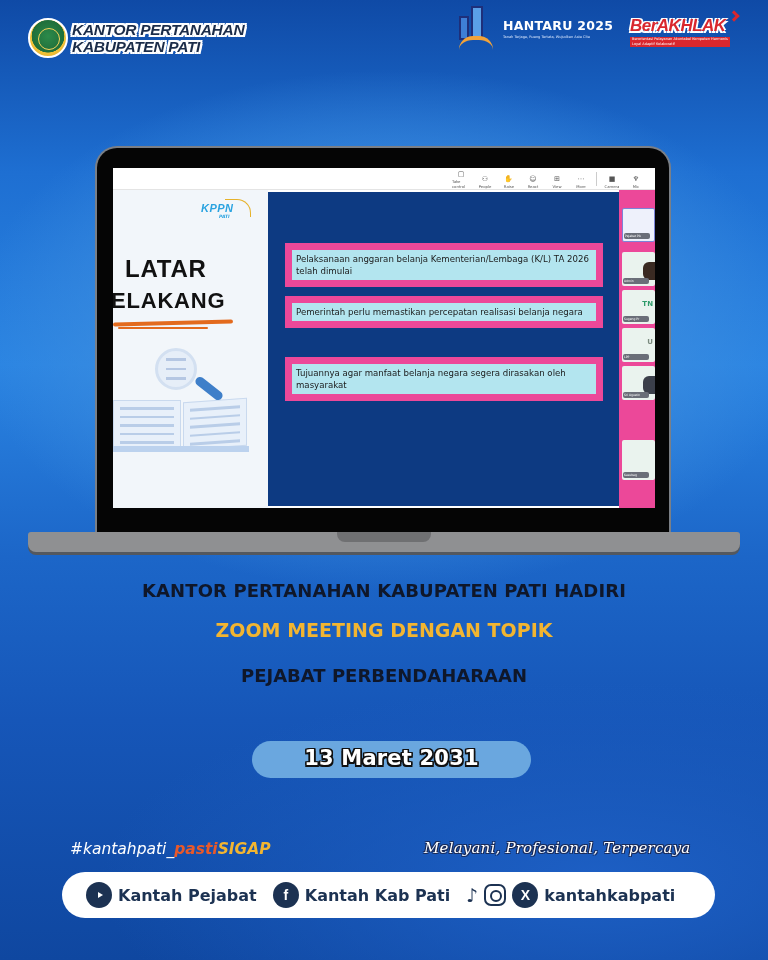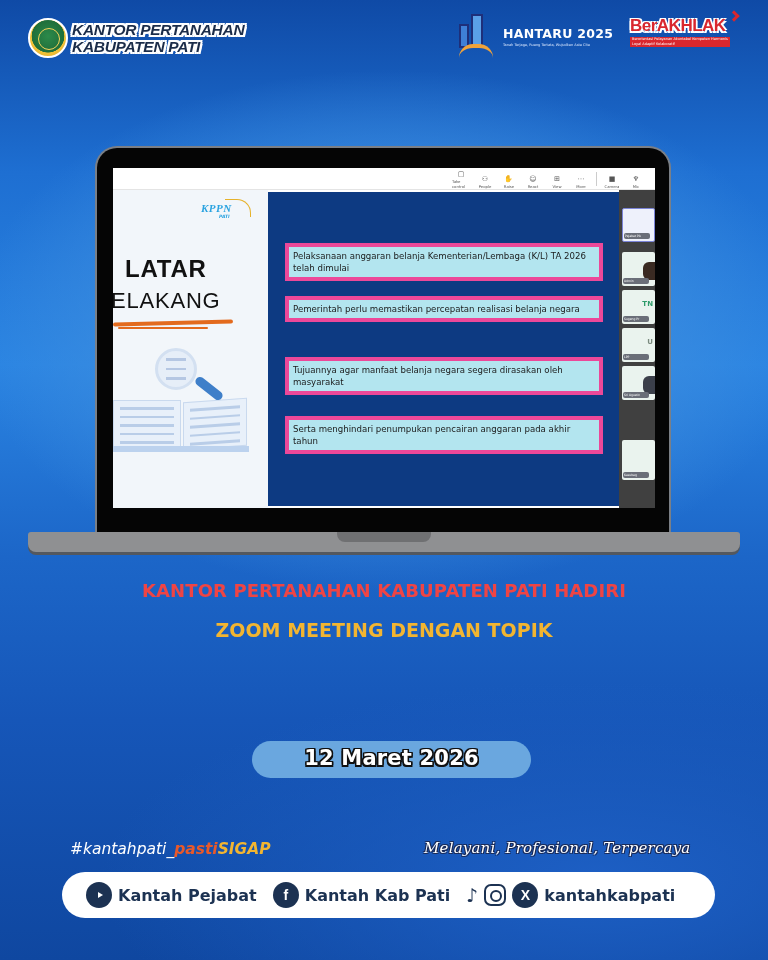--- a/index.html
+++ b/index.html
@@ -14,76 +14,76 @@
   }
   .abs { position: absolute; }
 
   
   .logo-left { left: 28px; top: 18px; display: flex; align-items: center; gap: 4px; }
   .globe { width: 40px; height: 40px; border-radius: 50%; background: radial-gradient(circle at 50% 45%, #2c8a4a 0%, #1f6e3a 60%, #f0c23a 62%, #e0a21c 100%); border: 2px solid #fff; position: relative; }
   .globe::after { content: ""; position: absolute; left: 8px; top: 8px; width: 20px; height: 20px; border: 1.5px solid #f3d35a; border-radius: 50%; }
   .logo-text { font-family: "Liberation Sans", sans-serif; font-weight: 700; font-size: 15.5px; line-height: 17px; color: #1c2d4a; letter-spacing: -0.3px;
     text-shadow: -2px -2px 0 #fff, 2px -2px 0 #fff, -2px 2px 0 #fff, 2px 2px 0 #fff, 0 2px 0 #fff, 0 -2px 0 #fff, 2px 0 0 #fff, -2px 0 0 #fff; font-style: italic; }
 
-  .hantaru { left: 455px; top: 12px; display: flex; align-items: center; gap: 8px; }
+  .hantaru { left: 455px; top: 4px; display: flex; align-items: center; gap: 8px; }
   .hantaru-icon { width: 40px; height: 48px; position: relative; }
   .hantaru-icon .b1 { position: absolute; left: 4px; top: 12px; width: 10px; height: 24px; border: 2px solid #1e2f7a; background: #3e7fd6; }
   .hantaru-icon .b2 { position: absolute; left: 16px; top: 2px; width: 12px; height: 34px; border: 2px solid #1e2f7a; background: #5aa0e8; }
   .hantaru-icon .arc { position: absolute; left: 4px; top: 32px; width: 34px; height: 14px; border-top: 4px solid #f1a33a; border-radius: 20px 20px 0 0; }
   .hantaru-title { font-family: "DejaVu Sans", sans-serif; font-weight: 700; font-size: 12.5px; color: #fff; letter-spacing: 0.3px; }
   .hantaru-sub { font-size: 3.5px; color: #dbe8ff; margin-top: 2px; }
 
   .berakhlak { left: 630px; top: 16px; }
   .berakhlak-title { font-family: "Liberation Sans", sans-serif; font-weight: 700; font-size: 17px; color: #d9272e; letter-spacing: -0.5px;
-    text-shadow: -1.5px -1.5px 0 #fff, 1.5px -1.5px 0 #fff, -1.5px 1.5px 0 #fff, 1.5px 1.5px 0 #fff; }
+    text-shadow: -1.5px -1.5px 0 #fff, 1.5px -1.5px 0 #fff, -1.5px 1.5px 0 #fff, 1.5px 1.5px 0 #fff; font-style: italic; }
   .berakhlak-sub { font-size: 3.5px; color: #fff; background: #d9272e; width: 100px; margin-top: 1px; line-height: 5px; padding: 0 2px; }
   .berakhlak-chev { position: absolute; left: 100px; top: -4px; width: 8px; height: 8px; border-top: 3px solid #d9272e; border-right: 3px solid #d9272e; transform: rotate(45deg); }
 
   
   .laptop-bezel { left: 95px; top: 146px; width: 576px; height: 388px; background: #050505; border-radius: 22px 22px 0 0; border: 2px solid #7a7f86; border-bottom: none; }
   .screen { left: 113px; top: 168px; width: 542px; height: 340px; background: #fff; overflow: hidden; }
   .laptop-base { left: 28px; top: 532px; width: 712px; height: 20px; background: #8f9092; border-radius: 3px 3px 8px 8px; box-shadow: 0 3px 0 #54585e; }
   .laptop-notch { left: 337px; top: 532px; width: 94px; height: 10px; background: #6f7072; border-radius: 0 0 8px 8px; }
 
   
   .toolbar { position: absolute; left: 0; top: 0; width: 542px; height: 22px; background: #fff; display: flex; justify-content: flex-end; align-items: flex-end; padding-right: 10px; gap: 6px; border-bottom: 1px solid #e4e4e4; }
   .tb-item { display: flex; flex-direction: column; align-items: center; font-size: 3.8px; color: #555; width: 18px; }
   .tb-glyph { font-size: 7px; color: #555; line-height: 9px; }
   .tb-sep { width: 1px; height: 14px; background: #ccc; margin-bottom: 3px; }
 
   .slide { position: absolute; left: 0; top: 22px; width: 502px; height: 318px; }
   .slide-left { position: absolute; left: 0; top: 0; width: 155px; height: 318px; background: #f2f6fa; }
   .slide-right { position: absolute; left: 155px; top: 2px; width: 351px; height: 314px; background: #0d3a82; }
-  .kppn { position: absolute; left: 88px; top: 12px; font-family: Liberation Serif, serif; font-weight: 700; font-style: italic; font-size: 11px; color: #2aa3e0; letter-spacing: 0.5px; }
+  .kppn { position: absolute; left: 88px; top: 12px; font-family: Liberation Sans, sans-serif; font-weight: 700; font-style: italic; font-size: 11px; color: #2aa3e0; letter-spacing: 0.5px; }
   .kppn-sub { position: absolute; left: 106px; top: 24px; font-size: 4.5px; font-weight: 700; font-style: italic; color: #2aa3e0; }
   .kppn-arc { position: absolute; left: 112px; top: 9px; width: 26px; height: 18px; border: 1.5px solid #e6b22a; border-left: none; border-bottom: none; border-radius: 0 14px 0 0; }
   .latar { position: absolute; left: 12px; top: 65px; font-family: "Liberation Sans", sans-serif; font-weight: 700; font-size: 24px; color: #111; letter-spacing: 0.8px; }
-  .belakang { position: absolute; left: -2px; top: 98px; font-family: "Liberation Sans", sans-serif; font-weight: 400; font-size: 22px; color: #111; letter-spacing: 0.8px; }
+  .belakang { position: absolute; left: -2px; top: 98px; font-family: "Liberation Sans", sans-serif; font-weight: 700; font-size: 22px; color: #111; letter-spacing: 0.8px; }
   .underline { position: absolute; left: 0; top: 131px; width: 120px; height: 4px; background: #e36a1d; border-radius: 3px; transform: rotate(-1.5deg); }
   .underline2 { position: absolute; left: 5px; top: 137px; width: 90px; height: 2px; background: #e36a1d; border-radius: 2px; }
   .book { position: absolute; left: 0; top: 200px; width: 140px; height: 62px; }
   .page-l { position: absolute; left: 0; top: 10px; width: 68px; height: 48px; background: #e8f0fa; border: 1px solid #c9d9ee; }
   .page-r { position: absolute; left: 70px; top: 10px; width: 64px; height: 48px; background: #e8f0fa; border: 1px solid #c9d9ee; transform: skewY(-4deg); }
   .page-l i, .page-r i { display: block; height: 2.5px; background: #b9cde8; margin: 6px 6px 0 6px; }
   .book-base { position: absolute; left: 0; top: 56px; width: 136px; height: 6px; background: #bcd2ee; }
   .mag { position: absolute; left: 42px; top: 158px; width: 42px; height: 42px; border-radius: 50%; background: #e6eef8; border: 3px solid #d3e0f1; }
   .mag i { display: block; height: 2.5px; background: #b5c7e3; margin: 7px 8px 0 8px; }
   .mag-handle { position: absolute; left: 80px; top: 194px; width: 32px; height: 9px; background: #3f7fc9; border-radius: 5px; transform: rotate(38deg); }
 
-  .bullet { position: absolute; left: 17px; width: 318px; background: #b3e5ef; border: 4px solid #ec4899; padding: 3px 4px; font-family: "DejaVu Sans", sans-serif; font-size: 8.6px; line-height: 12px; color: #1b1b1b; }
-
-  .participants { position: absolute; left: 506px; top: 22px; width: 36px; height: 318px; background: #404040; }
+  .bullet { position: absolute; left: 17px; width: 318px; background: #b3e5ef; border: 7px solid #ec4899; padding: 3px 4px; font-family: "DejaVu Sans", sans-serif; font-size: 8.6px; line-height: 12px; color: #1b1b1b; }
+
+  .participants { position: absolute; left: 506px; top: 22px; width: 36px; height: 318px; background: #ec4899; }
   .p-tile { position: absolute; left: 3px; width: 33px; height: 34px; background: #eaf3ee; border-radius: 2px; }
   .p-tile.active { border: 1.5px solid #7b84d8; background: #eef1fb; }
   .p-name { position: absolute; left: 1px; bottom: 2px; width: 26px; height: 6px; background: #6a6e78; border-radius: 2px; font-size: 3px; color: #fff; line-height: 6px; padding-left: 1px; overflow: hidden; white-space: nowrap; }
   .p-face { position: absolute; right: 0; top: 10px; width: 12px; height: 18px; background: #3a2a22; border-radius: 6px 0 0 6px; }
   .p-init { position: absolute; right: 2px; top: 10px; font-size: 7px; font-weight: 700; color: #2f9b6a; }
 
   
-  .headline { left: 0; width: 768px; text-align: center; font-family: "DejaVu Sans", sans-serif; font-weight: 700; color: #ef4444; }
+  .headline { left: 0; width: 768px; text-align: center; font-family: "DejaVu Sans", sans-serif; font-weight: 700; color: #0f172a; }
   .h1 { top: 580px; font-size: 18px; letter-spacing: 0.1px; }
   .h2 { top: 619px; font-size: 19px; color: #f2b531; }
   .h3 { top: 664px; font-size: 18px; line-height: 24px; }
   .date-pill { left: 252px; top: 741px; width: 279px; height: 37px; background: #6aa7df; border-radius: 19px; text-align: center; font-family: "DejaVu Sans", sans-serif; font-weight: 700; font-size: 21px; line-height: 35px; color: #fff; letter-spacing: 0.2px;
     text-shadow: -1.5px -1.5px 0 #111, 1.5px -1.5px 0 #111, -1.5px 1.5px 0 #111, 1.5px 1.5px 0 #111, 0 1.5px 0 #111, 0 -1.5px 0 #111, 1.5px 0 0 #111, -1.5px 0 0 #111; }
 
   
   .hashtag { left: 70px; top: 840px; font-family: "DejaVu Sans", sans-serif; font-style: italic; font-size: 15.5px; color: #fff; }
   .hashtag .pasti { color: #e8592a; font-weight: 700; }
   .hashtag .sigap { color: #f2b531; font-weight: 700; }
@@ -198,21 +198,20 @@
       <div class="mag">
           <i></i>
           <i></i>
           <i></i>
         </div>
     </div>
     <div class="slide-right">
       <div class="bullet" style="top:51px;">Pelaksanaan anggaran belanja Kementerian/Lembaga (K/L) TA 2026 telah dimulai</div>
       <div class="bullet" style="top:104px;">Pemerintah perlu memastikan percepatan realisasi belanja negara</div>
       <div class="bullet" style="top:165px;">Tujuannya agar manfaat belanja negara segera dirasakan oleh masyarakat</div>
-      <div class="bullet" style="top:224px;">Serta menghindari penumpukan pencairan anggaran pada akhir tahun</div>
     </div>
   </div>
 
   <div class="participants">
     <div class="p-tile active" style="top:18px;">
       <div class="p-name">Pejabat PA</div>
     </div>
     <div class="p-tile" style="top:62px;">
       <div class="p-face"></div>
       <div class="p-name">Admin</div>
@@ -231,22 +230,23 @@
     </div>
     <div class="p-tile" style="top:250px; height:40px;">
       <div class="p-name">Kasubag</div>
     </div>
   </div>
 </div>
 
 <div class="abs headline h1">KANTOR PERTANAHAN KABUPATEN PATI HADIRI</div>
 <div class="abs headline h2">ZOOM MEETING DENGAN TOPIK</div>
 <div class="abs headline h3">
-</div>
-<div class="abs date-pill">12 Maret  2026</div>
+  <div>PEJABAT PERBENDAHARAAN</div>
+</div>
+<div class="abs date-pill">13 Maret  2031</div>
 
 <div class="abs hashtag"><span>#kantahpati_</span><span class="pasti">pasti</span><span class="sigap">SIGAP</span></div>
 <div class="abs motto">Melayani, Profesional, Terpercaya</div>
 
 <div class="abs social-bar">
   <div class="s-icon yt-wrap">
       <div class="yt-tri"></div>
     </div>
   <span class="s-label">Kantah Pejabat</span>
   <div class="s-icon">f</div>

